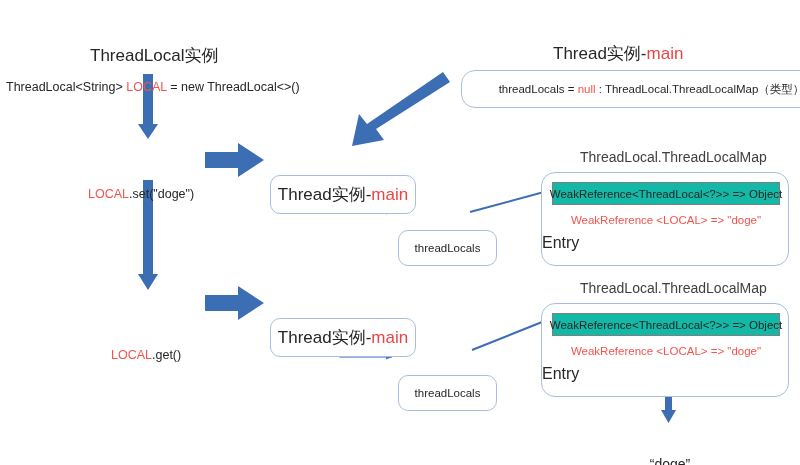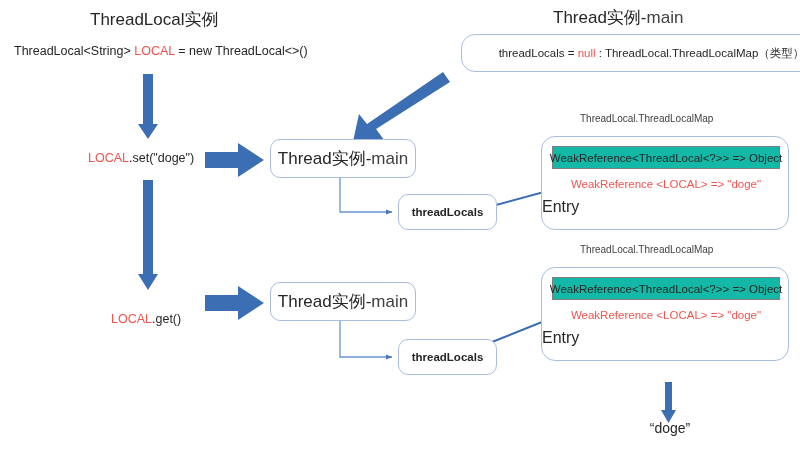--- a/index.html
+++ b/index.html
@@ -14,39 +14,39 @@
     overflow: hidden;
     font-family: "Liberation Sans", "DejaVu Sans", sans-serif;
     color: #1a1a1a;
   }
   #canvas {
     position: absolute;
     left: 0; top: 0;
     width: 800px;
     height: 465px;
   }
-  .abs { position: absolute; }
+  .abs { position: absolute; margin-top: 36px; }
 
   
   .title-cn {
     font-size: 17px;
     color: #262626;
     white-space: nowrap;
     letter-spacing: 0px;
   }
   .code-line {
     font-size: 12.5px;
     color: #262626;
     white-space: nowrap;
   }
   .red { color: #f4534e; }
-  .green { color: #404040; }
+  .green { color: #ef4444; }
 
   .small-label {
-    font-size: 10px;
+    font-size: 14px;
     color: #3f3f3f;
     white-space: nowrap;
     text-align: right;
   }
 
   
   .rbox {
     box-sizing: border-box;
     border: 1.2px solid #a9bede;
     border-radius: 10px;
@@ -59,21 +59,20 @@
 
   .thread-box-label {
     font-size: 17px;
     white-space: nowrap;
     color: #262626;
   }
   .threadlocals-label {
     font-size: 11.5px;
     color: #262626;
     white-space: nowrap;
-    font-weight: bold;
   }
   .nullline {
     font-size: 11.5px;
     color: #262626;
     white-space: nowrap;
   }
 
   
   .wr-head {
     box-sizing: border-box;
@@ -155,21 +154,21 @@
   </g>
 
   <g>
     <rect x="665" y="382" width="7" height="31" fill="#3c6eb4"></rect>
     <path d="M661,410 L676,410 L668.5,423 z" fill="#3c6eb4"></path>
   </g>
 </svg>
 
 <div class="abs title-cn" style="left:90px; top:8px;">ThreadLocal实例</div>
 
-<div class="abs code-line" style="left:14px; top:44px;">
+<div class="abs code-line" style="left:6px; top:44px;">
   <span>ThreadLocal&lt;String&gt; </span><span class="red">LOCAL</span><span> = new ThreadLocal&lt;&gt;()</span>
 </div>
 
 <div class="abs title-cn" style="left:553px; top:6px;">
   <span>Thread实例-</span><span class="green">main</span>
 </div>
 
 <div class="abs rbox big" style="left:461px; top:34px; width:381px; height:38px;">
   <div class="nullline">
     <span>threadLocals = </span><span class="red">null</span><span> : ThreadLocal.ThreadLocalMap（类型）</span>

